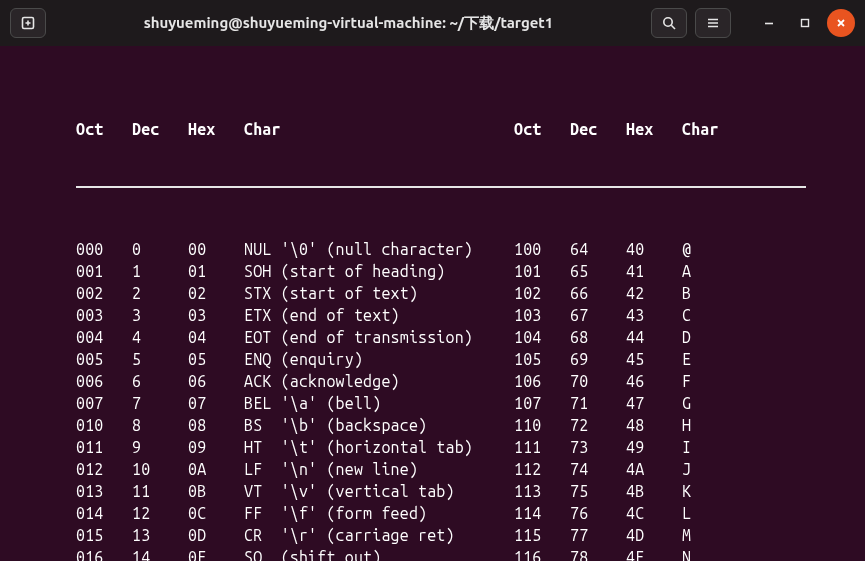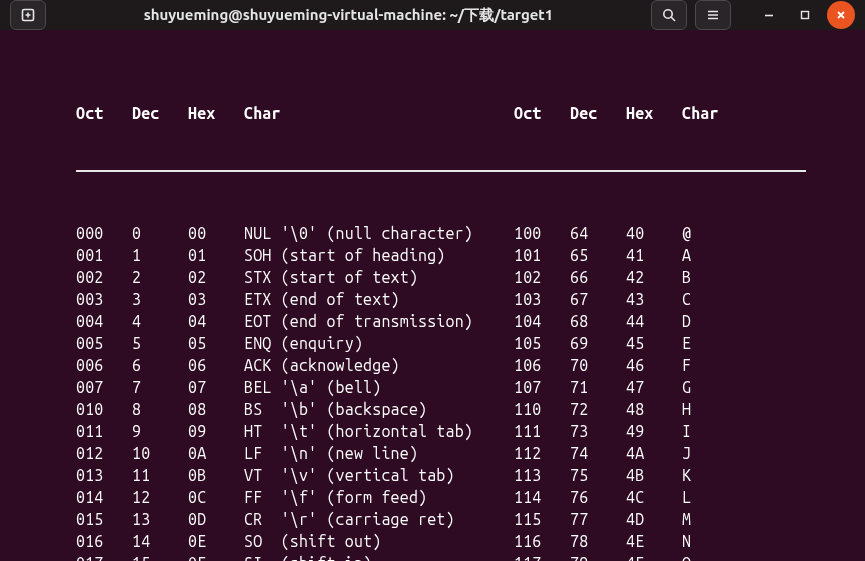--- a/index.html
+++ b/index.html
@@ -7,21 +7,21 @@
 body {
   font-family: "Ubuntu Mono", "DejaVu Sans Mono", "Consolas", monospace;
   background: #000;
 }
 .window { width: 865px; height: 561px; display: flex; flex-direction: column; }
 .titlebar {
   height: 46px;
   background: #1e1a1c;
   display: flex;
   align-items: center;
-  padding: 0 10px;
+  padding: 16px 10px;
   gap: 8px;
   color: #e6e6e6;
   font-family: "Ubuntu", "Segoe UI", sans-serif;
 }
 .tb-btn {
   width: 36px; height: 30px;
   border: 1px solid #4a4a4a;
   border-radius: 6px;
   display: flex; align-items: center; justify-content: center;
   background: #2a2528;

